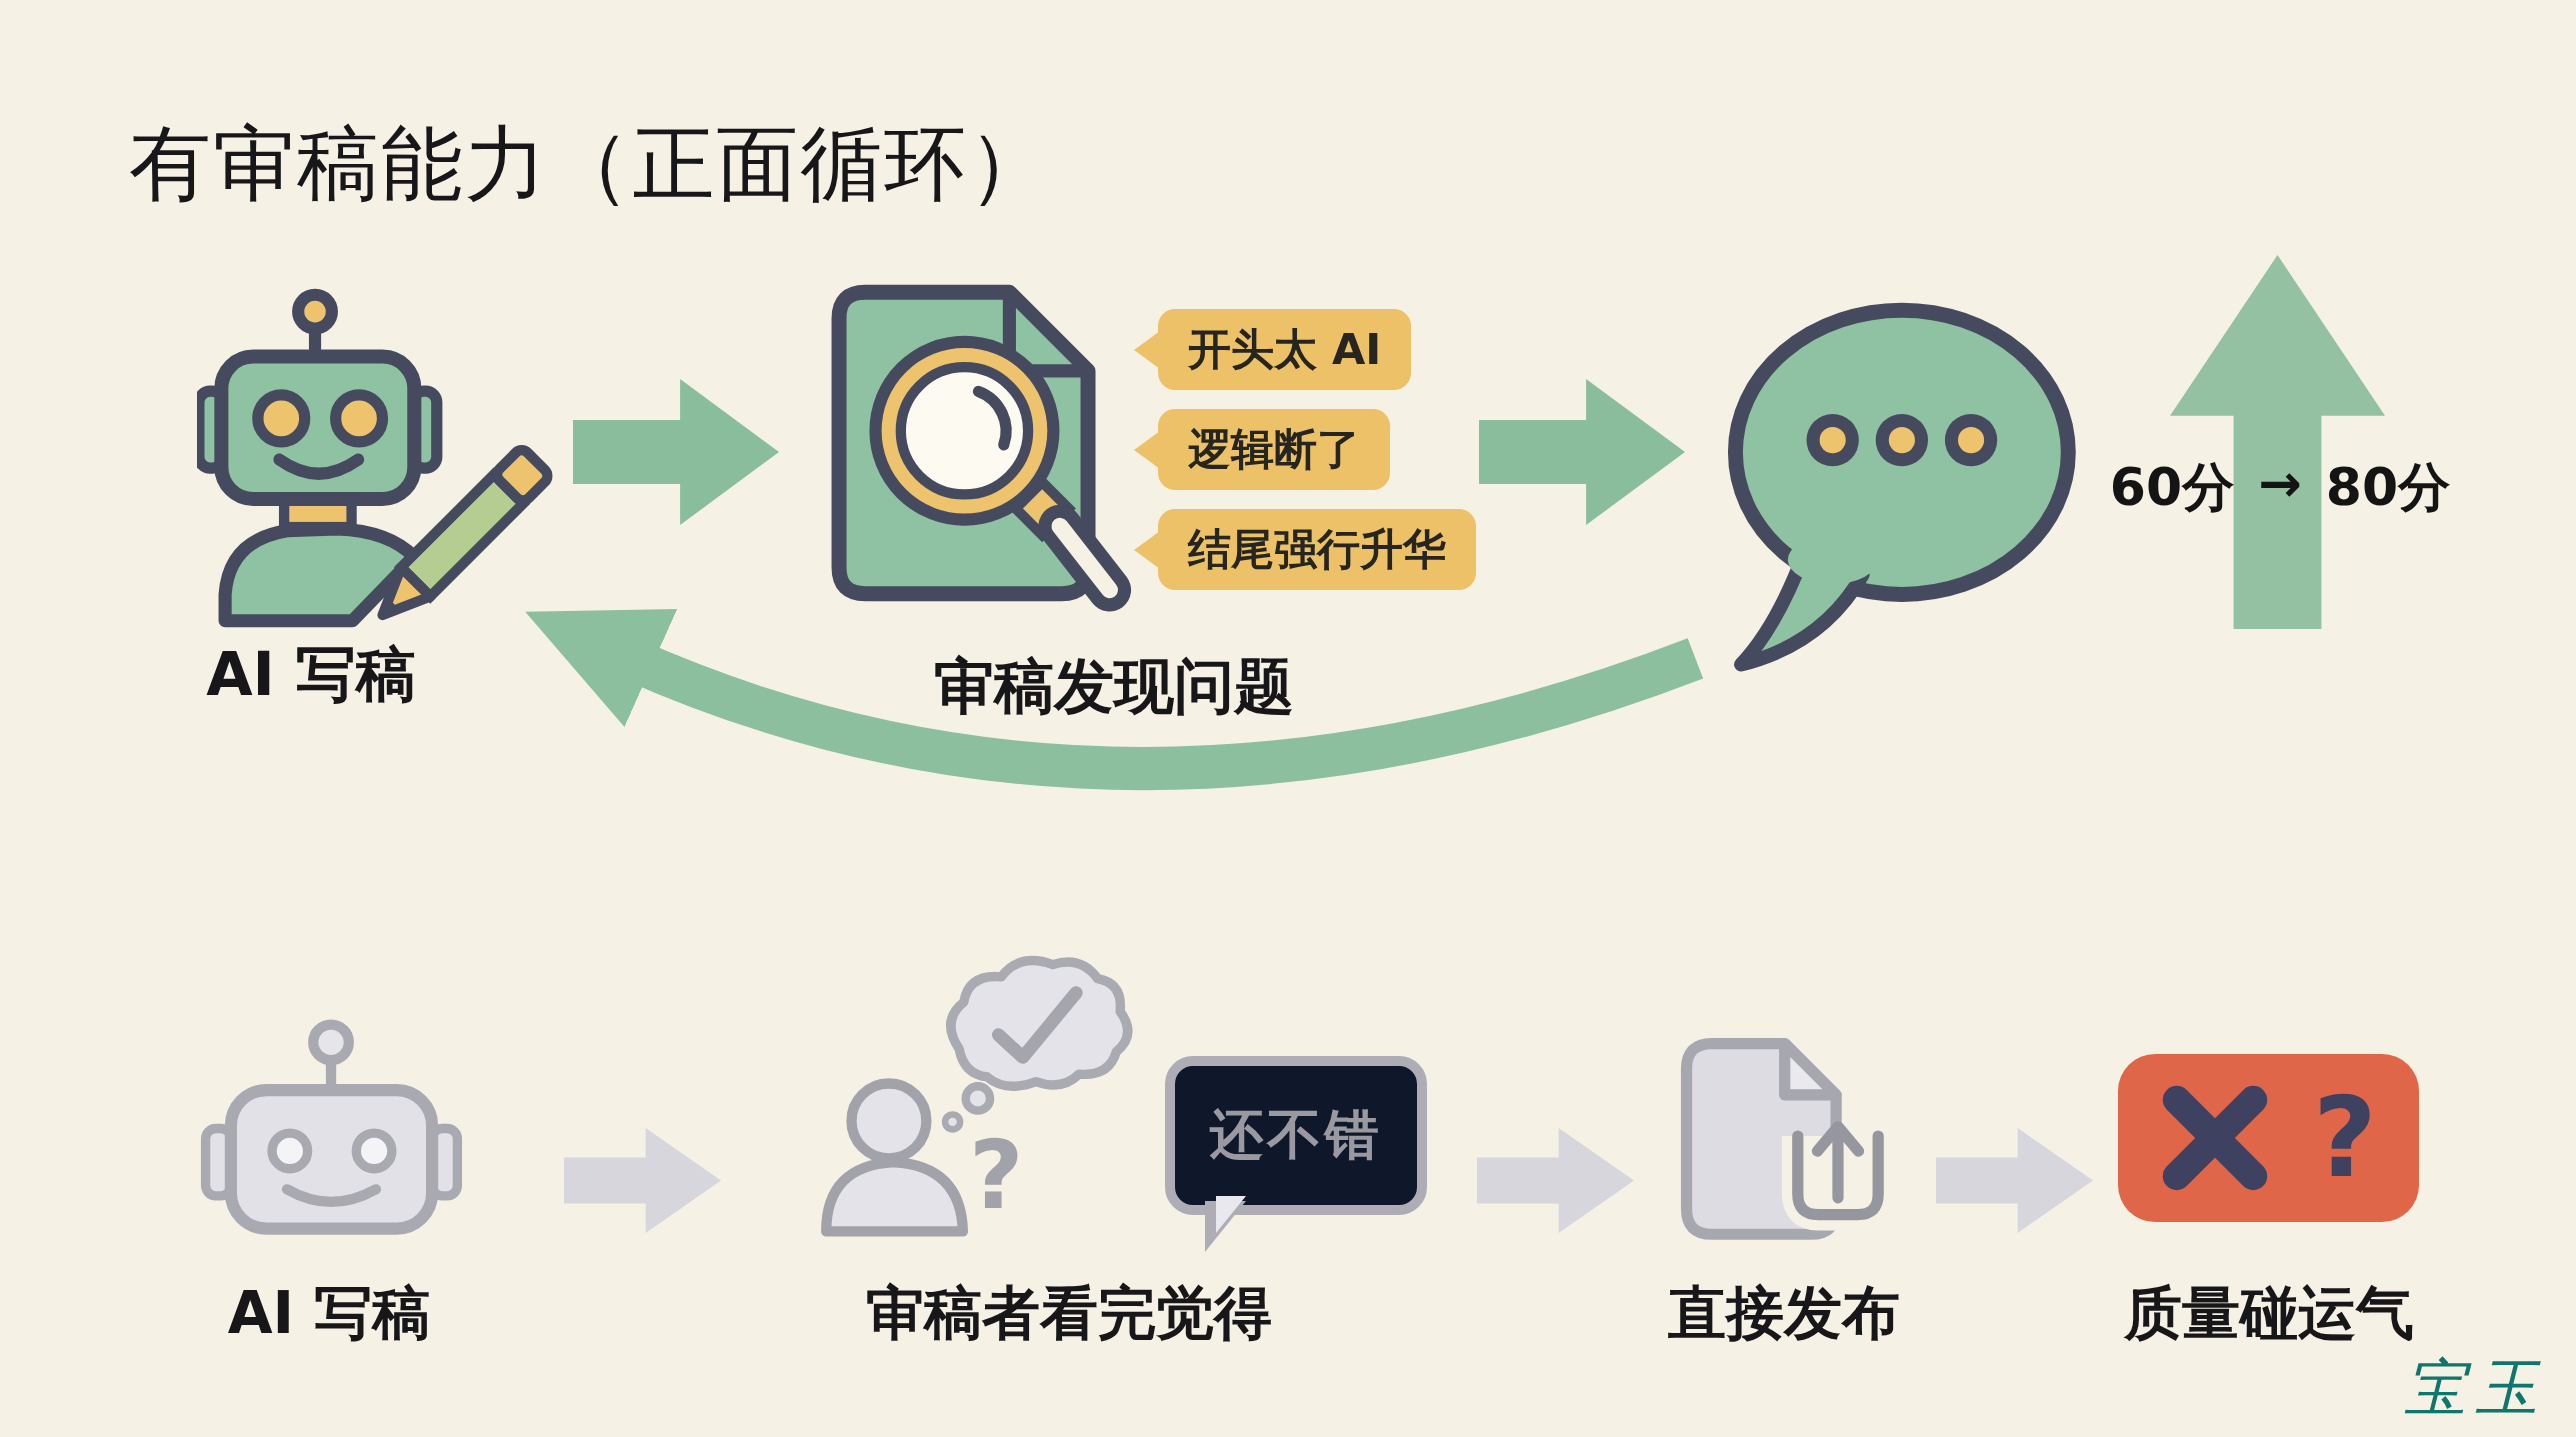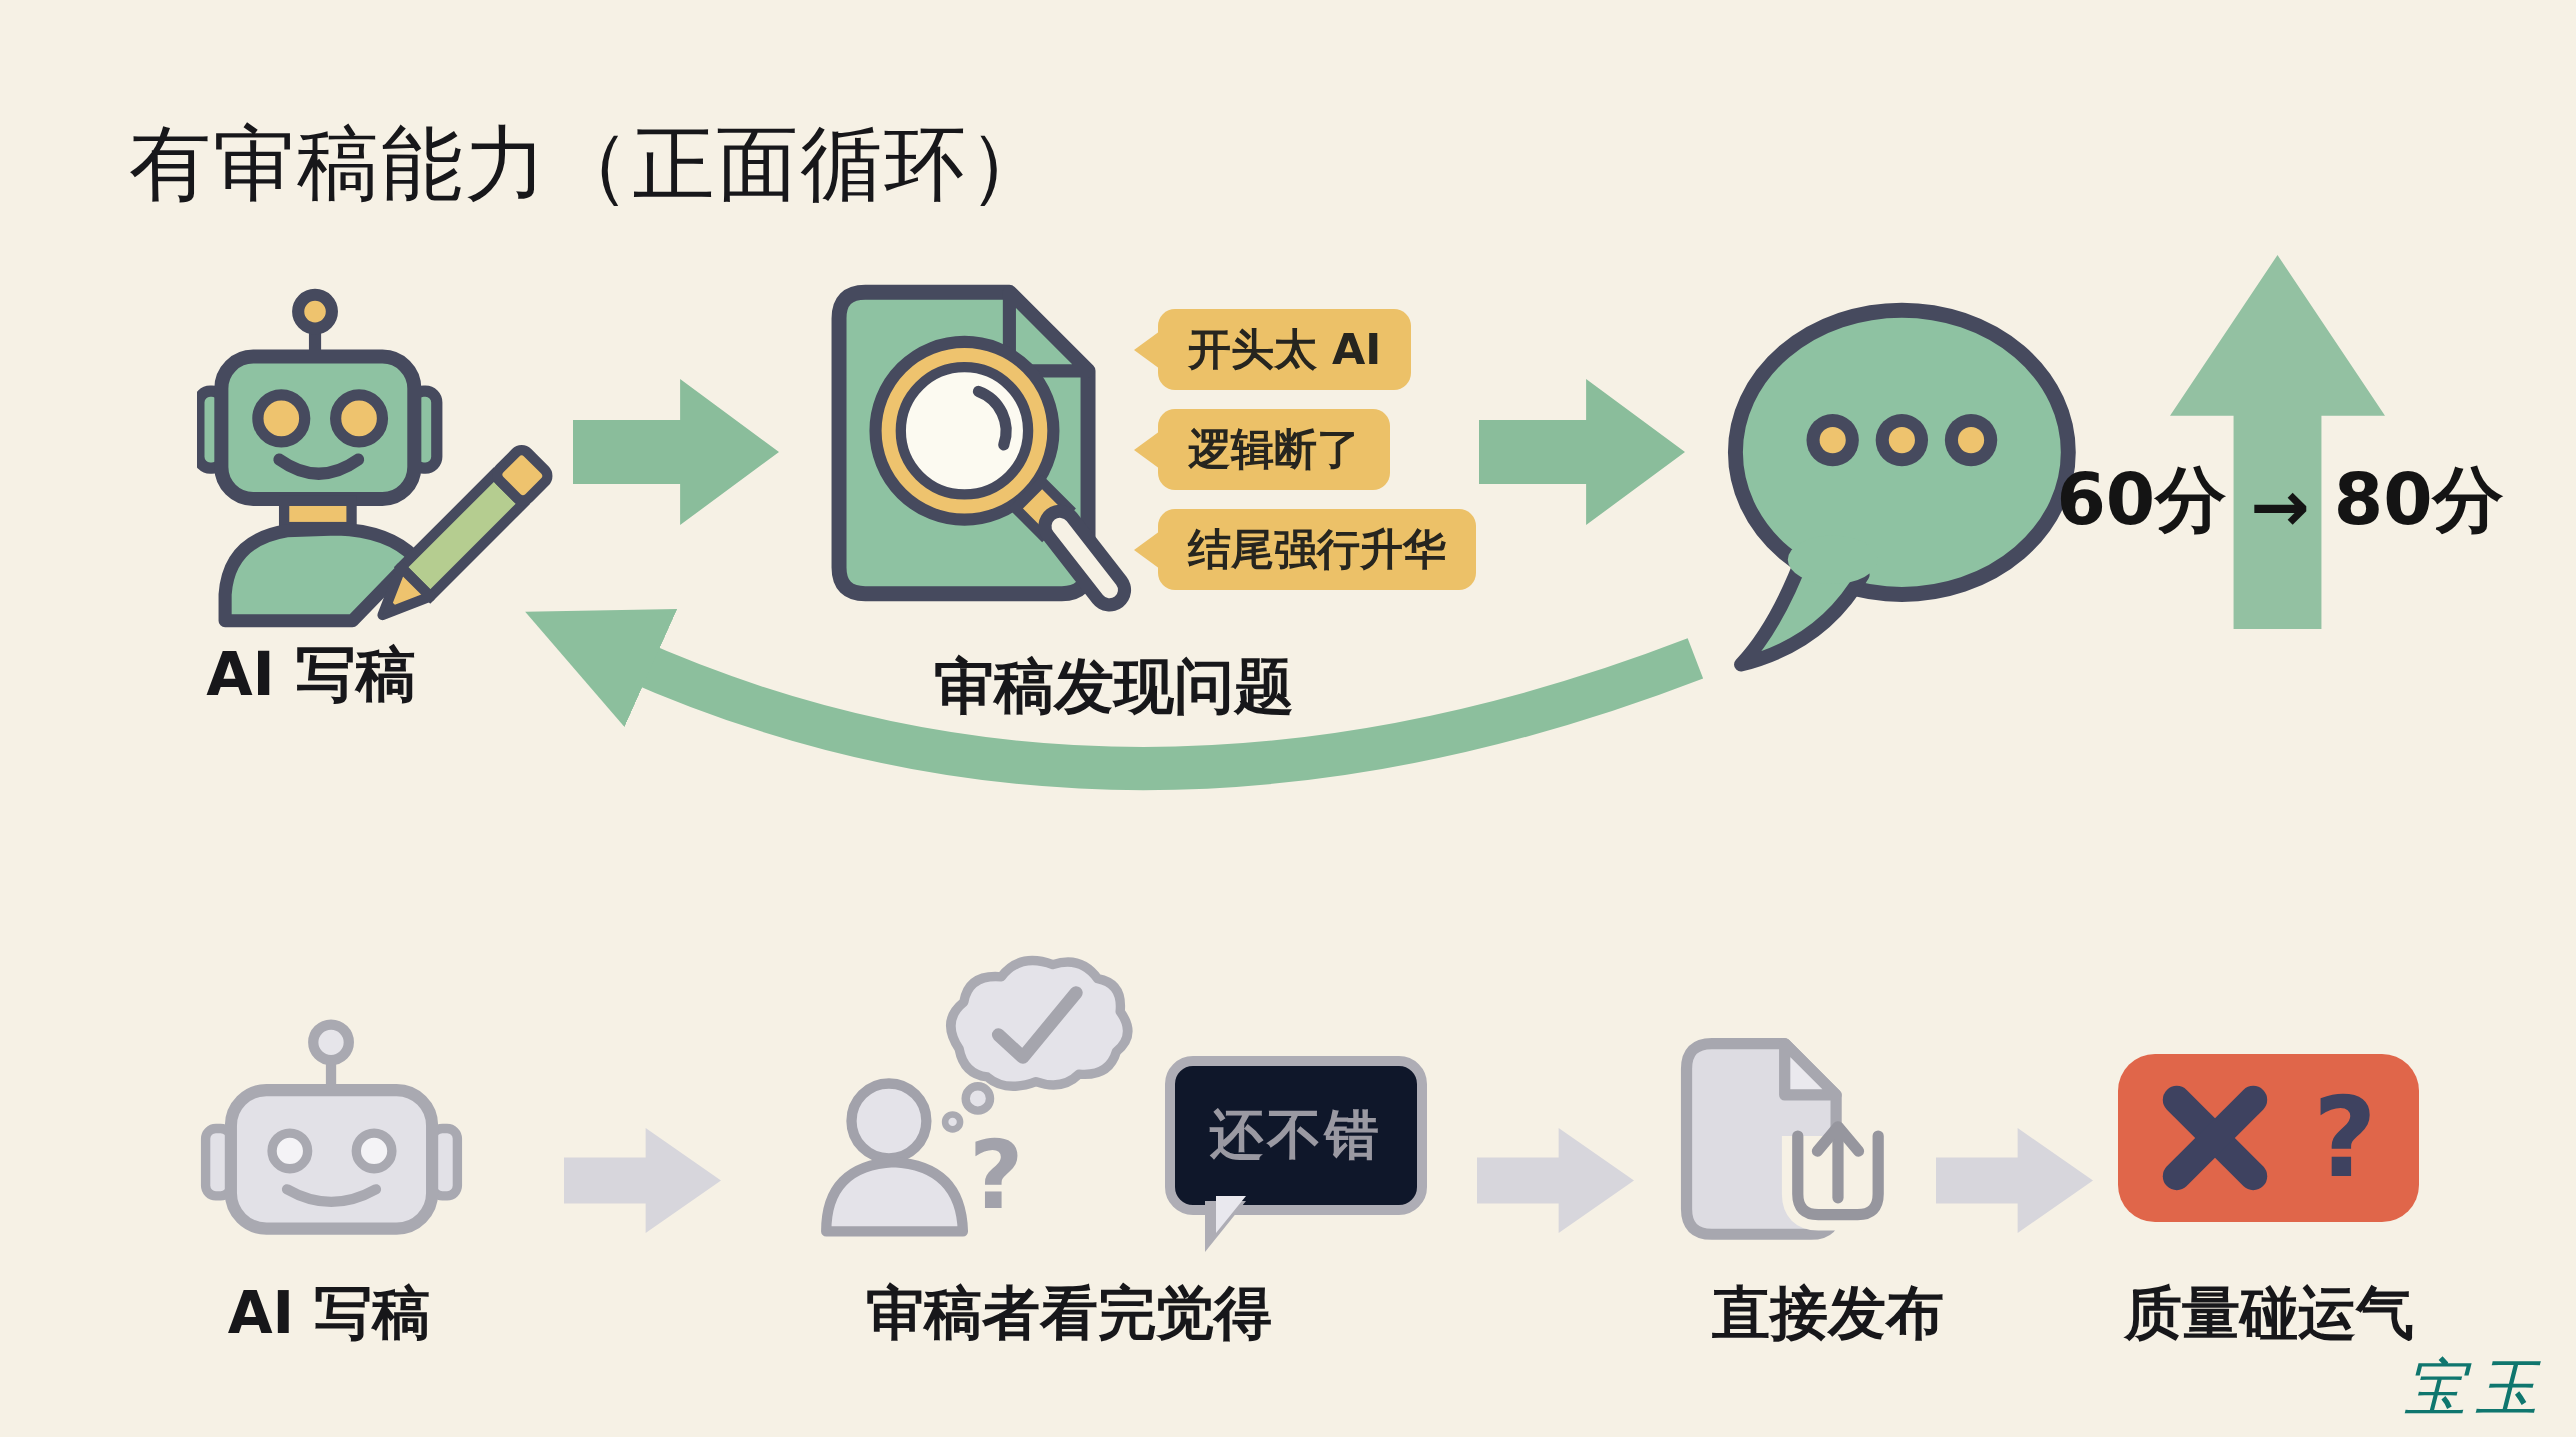--- a/index.html
+++ b/index.html
@@ -12,22 +12,22 @@
   .step-label.small{font-size:58px;}
   .block-arrow{clip-path:polygon(0 28%,52% 28%,52% 0,100% 50%,52% 100%,52% 72%,0 72%);}
   .block-arrow.green{width:206px;height:146px;background:#8abd9b;}
   .block-arrow.gray{width:157px;height:105px;background:#d7d6dc;}
   .tag-stack{display:flex;flex-direction:column;gap:19px;align-items:flex-start;}
   .tag{position:relative;background:#ecc168;border-radius:17px;height:81px;line-height:81px;
        padding:0 30px;font-size:43px;font-weight:700;color:#26251f;white-space:nowrap;}
   .tag::before{content:'';position:absolute;left:-24px;top:50%;transform:translateY(-50%);
        width:0;height:0;border-top:19px solid transparent;border-bottom:19px solid transparent;
        border-right:26px solid #ecc168;}
-  .score-row{display:flex;align-items:flex-end;justify-content:center;gap:24px;width:468px;
-       font-size:71px;font-weight:700;color:#141414;white-space:nowrap;}
+  .score-row{display:flex;align-items:flex-start;justify-content:center;gap:24px;width:468px;
+       font-size:52px;font-weight:700;color:#141414;white-space:nowrap;}
   .gray-bubble{width:242px;height:139px;background:#0f172a;border:10.3px solid #aeadb5;border-radius:28px;
        display:flex;align-items:center;justify-content:center;}
   .gray-bubble .tail-outer{position:absolute;left:30px;bottom:-47px;width:0;height:0;
        border-top:51px solid #aeadb5;border-right:41px solid transparent;}
   .gray-bubble .tail-inner{position:absolute;left:41px;bottom:-28px;width:0;height:0;
        border-top:37px solid #e9e8ee;border-right:30px solid transparent;}
   .gray-bubble-text{font-size:54px;font-weight:600;color:#9a99a2;letter-spacing:3.7px;position:relative;z-index:2;}
   .question-glyph{font-size:94px;font-weight:700;color:#a2a2ab;}
   .risk-box{width:301px;height:168px;background:#e0664a;border-radius:37px;
        display:flex;align-items:center;justify-content:center;gap:43px;}
@@ -160,21 +160,21 @@
 
   <svg class="abs" style="left:1680px;top:1037px;" width="215" height="215" viewBox="0 0 230 230">
     <path d="M 34 7 Q 7 7 7 34 V 184 Q 7 211 34 211 H 140 Q 167 211 167 184 V 62 L 112 7 Z" fill="#dddce2" stroke="#a7a7af" stroke-width="12" stroke-linejoin="round"></path>
     <path d="M 112 7 L 167 62 H 112 Z" fill="#eae9ee" stroke="#a7a7af" stroke-width="12" stroke-linejoin="round"></path>
     <path d="M 126 106 V 168 Q 126 190 148 190 H 190 Q 212 190 212 168 V 106" fill="#f6f1e5" stroke="#f6f1e5" stroke-width="34"></path>
     <path d="M 126 106 V 168 Q 126 190 148 190 H 190 Q 212 190 212 168 V 106" fill="none" stroke="#96969e" stroke-width="12" stroke-linecap="round"></path>
     <line x1="169" y1="172" x2="169" y2="100" stroke="#96969e" stroke-width="12" stroke-linecap="round"></line>
     <polyline points="147,122 169,96 191,122" fill="none" stroke="#96969e" stroke-width="12" stroke-linecap="round" stroke-linejoin="round"></polyline>
   </svg>
 
-  <div class="abs ctr step-label small" style="left:1784px;top:1275px;margin-left:44px;">直接发布</div>
+  <div class="abs ctr step-label small" style="left:1784px;top:1275px;">直接发布</div>
 
   <div class="abs block-arrow gray" style="left:1936px;top:1128px;"></div>
 
   <div class="abs risk-box" style="left:2118px;top:1054px;">
     <svg width="110" height="110" viewBox="0 0 118 118">
       <line x1="18" y1="18" x2="100" y2="100" stroke="#3e4260" stroke-width="30" stroke-linecap="round"></line>
       <line x1="100" y1="18" x2="18" y2="100" stroke="#3e4260" stroke-width="30" stroke-linecap="round"></line>
     </svg>
     <span class="risk-q">?</span>
   </div>

